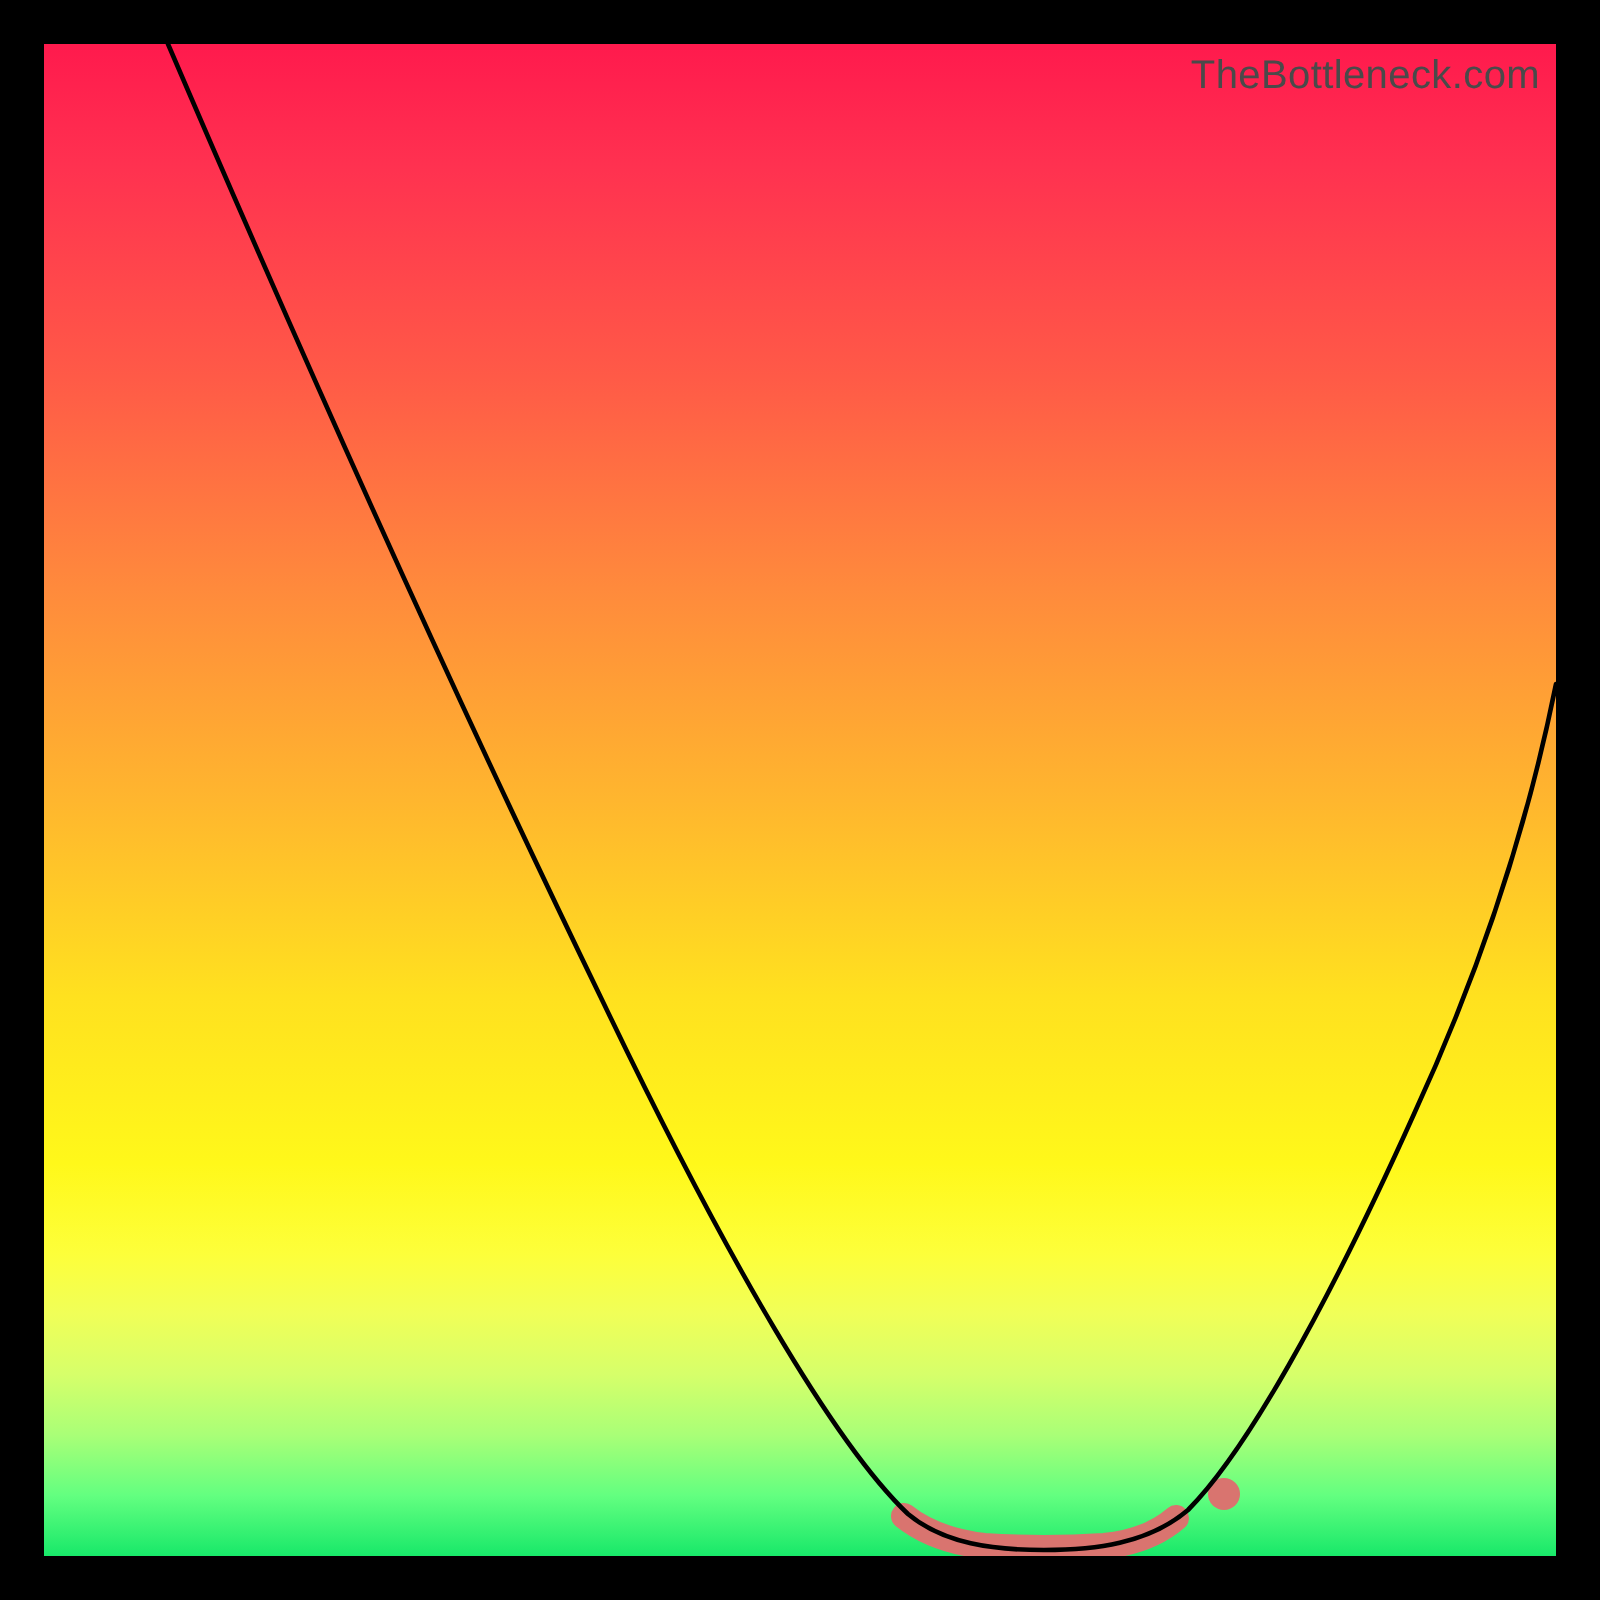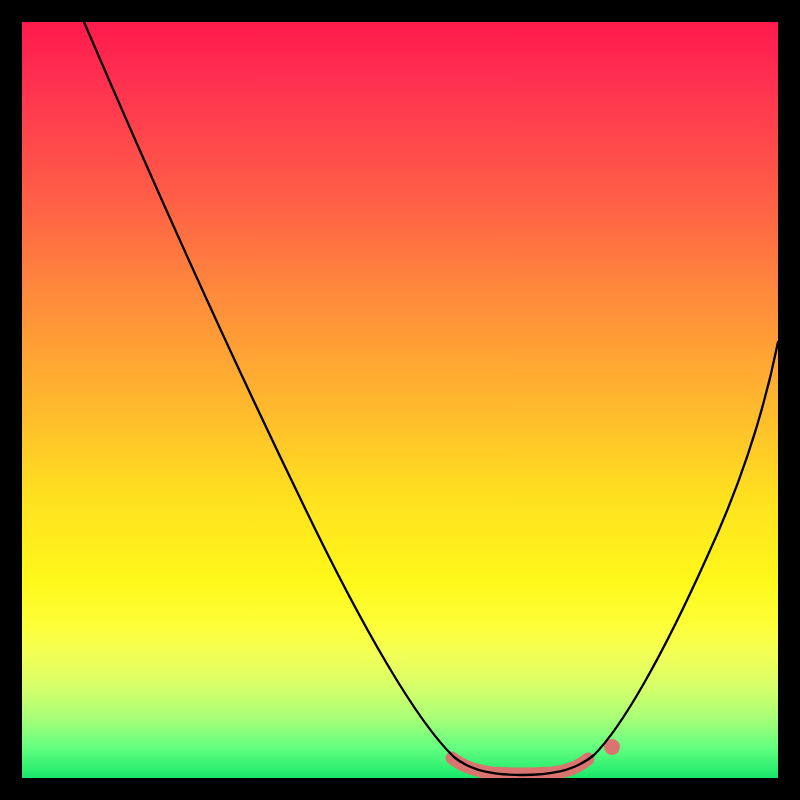--- a/index.html
+++ b/index.html
@@ -78,20 +78,21 @@
   svg.curve circle.dot {
     fill: #d9746f;
   }
 </style>
 </head>
 <body>
 
 <div class="frame">
   <div class="plot">
 
+    <div class="watermark">TheBottleneck.com</div>
 
     <svg class="curve" viewBox="0 0 756 756" preserveAspectRatio="none">
 
       <path class="accent" d="M 430 736
                Q 445 748 470 751
                Q 500 753 530 751
                Q 552 749 566 737"></path>
       <circle class="dot" r="8" cx="590" cy="725"></circle>
 
       <path class="main-line" d="M 62 0

